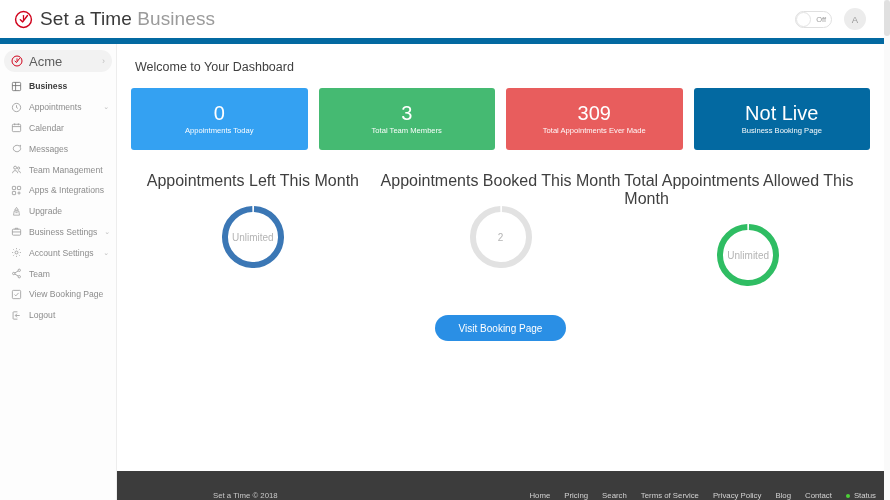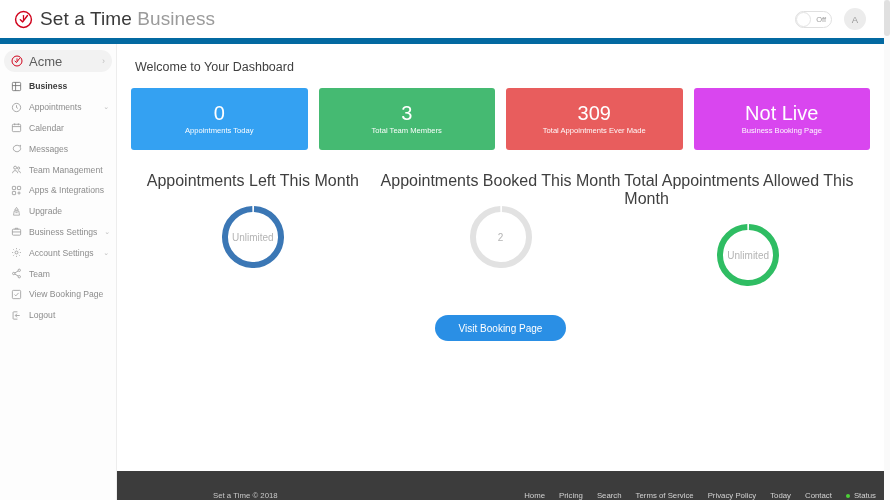--- a/index.html
+++ b/index.html
@@ -325,21 +325,21 @@
         <div class="card-label">Appointments Today</div>
       </div>
       <div class="card" style="background: rgb(69, 186, 114);">
         <div class="card-value">3</div>
         <div class="card-label">Total Team Members</div>
       </div>
       <div class="card" style="background: rgb(232, 93, 93);">
         <div class="card-value">309</div>
         <div class="card-label">Total Appointments Ever Made</div>
       </div>
-      <div class="card" style="background: #d946ef;">
+      <div class="card" style="background: #0369a1;">
         <div class="card-value">Not Live</div>
         <div class="card-label">Business Booking Page</div>
       </div>
     </div>
 
     <div class="donuts">
       <div class="donut-col">
         <div class="donut-title">Appointments Left This Month</div>
         <div class="donut-wrap">
           <svg width="68" height="68" viewBox="0 0 68 68">
@@ -376,21 +376,21 @@
   </div>
 
   <div class="footer">
     <div class="footer-copy">Set a Time © 2018</div>
     <div class="footer-links">
       <span class="footer-link">Home</span>
       <span class="footer-link">Pricing</span>
       <span class="footer-link">Search</span>
       <span class="footer-link">Terms of Service</span>
       <span class="footer-link">Privacy Policy</span>
-      <span class="footer-link">Today</span>
+      <span class="footer-link">Blog</span>
       <span class="footer-link">Contact</span>
       <span class="footer-link status-link">
         <span class="status-dot"></span>
         <span>Status</span>
       </span>
     </div>
   </div>
 
   <div class="scroll-track">
     <div class="scroll-thumb"></div>

